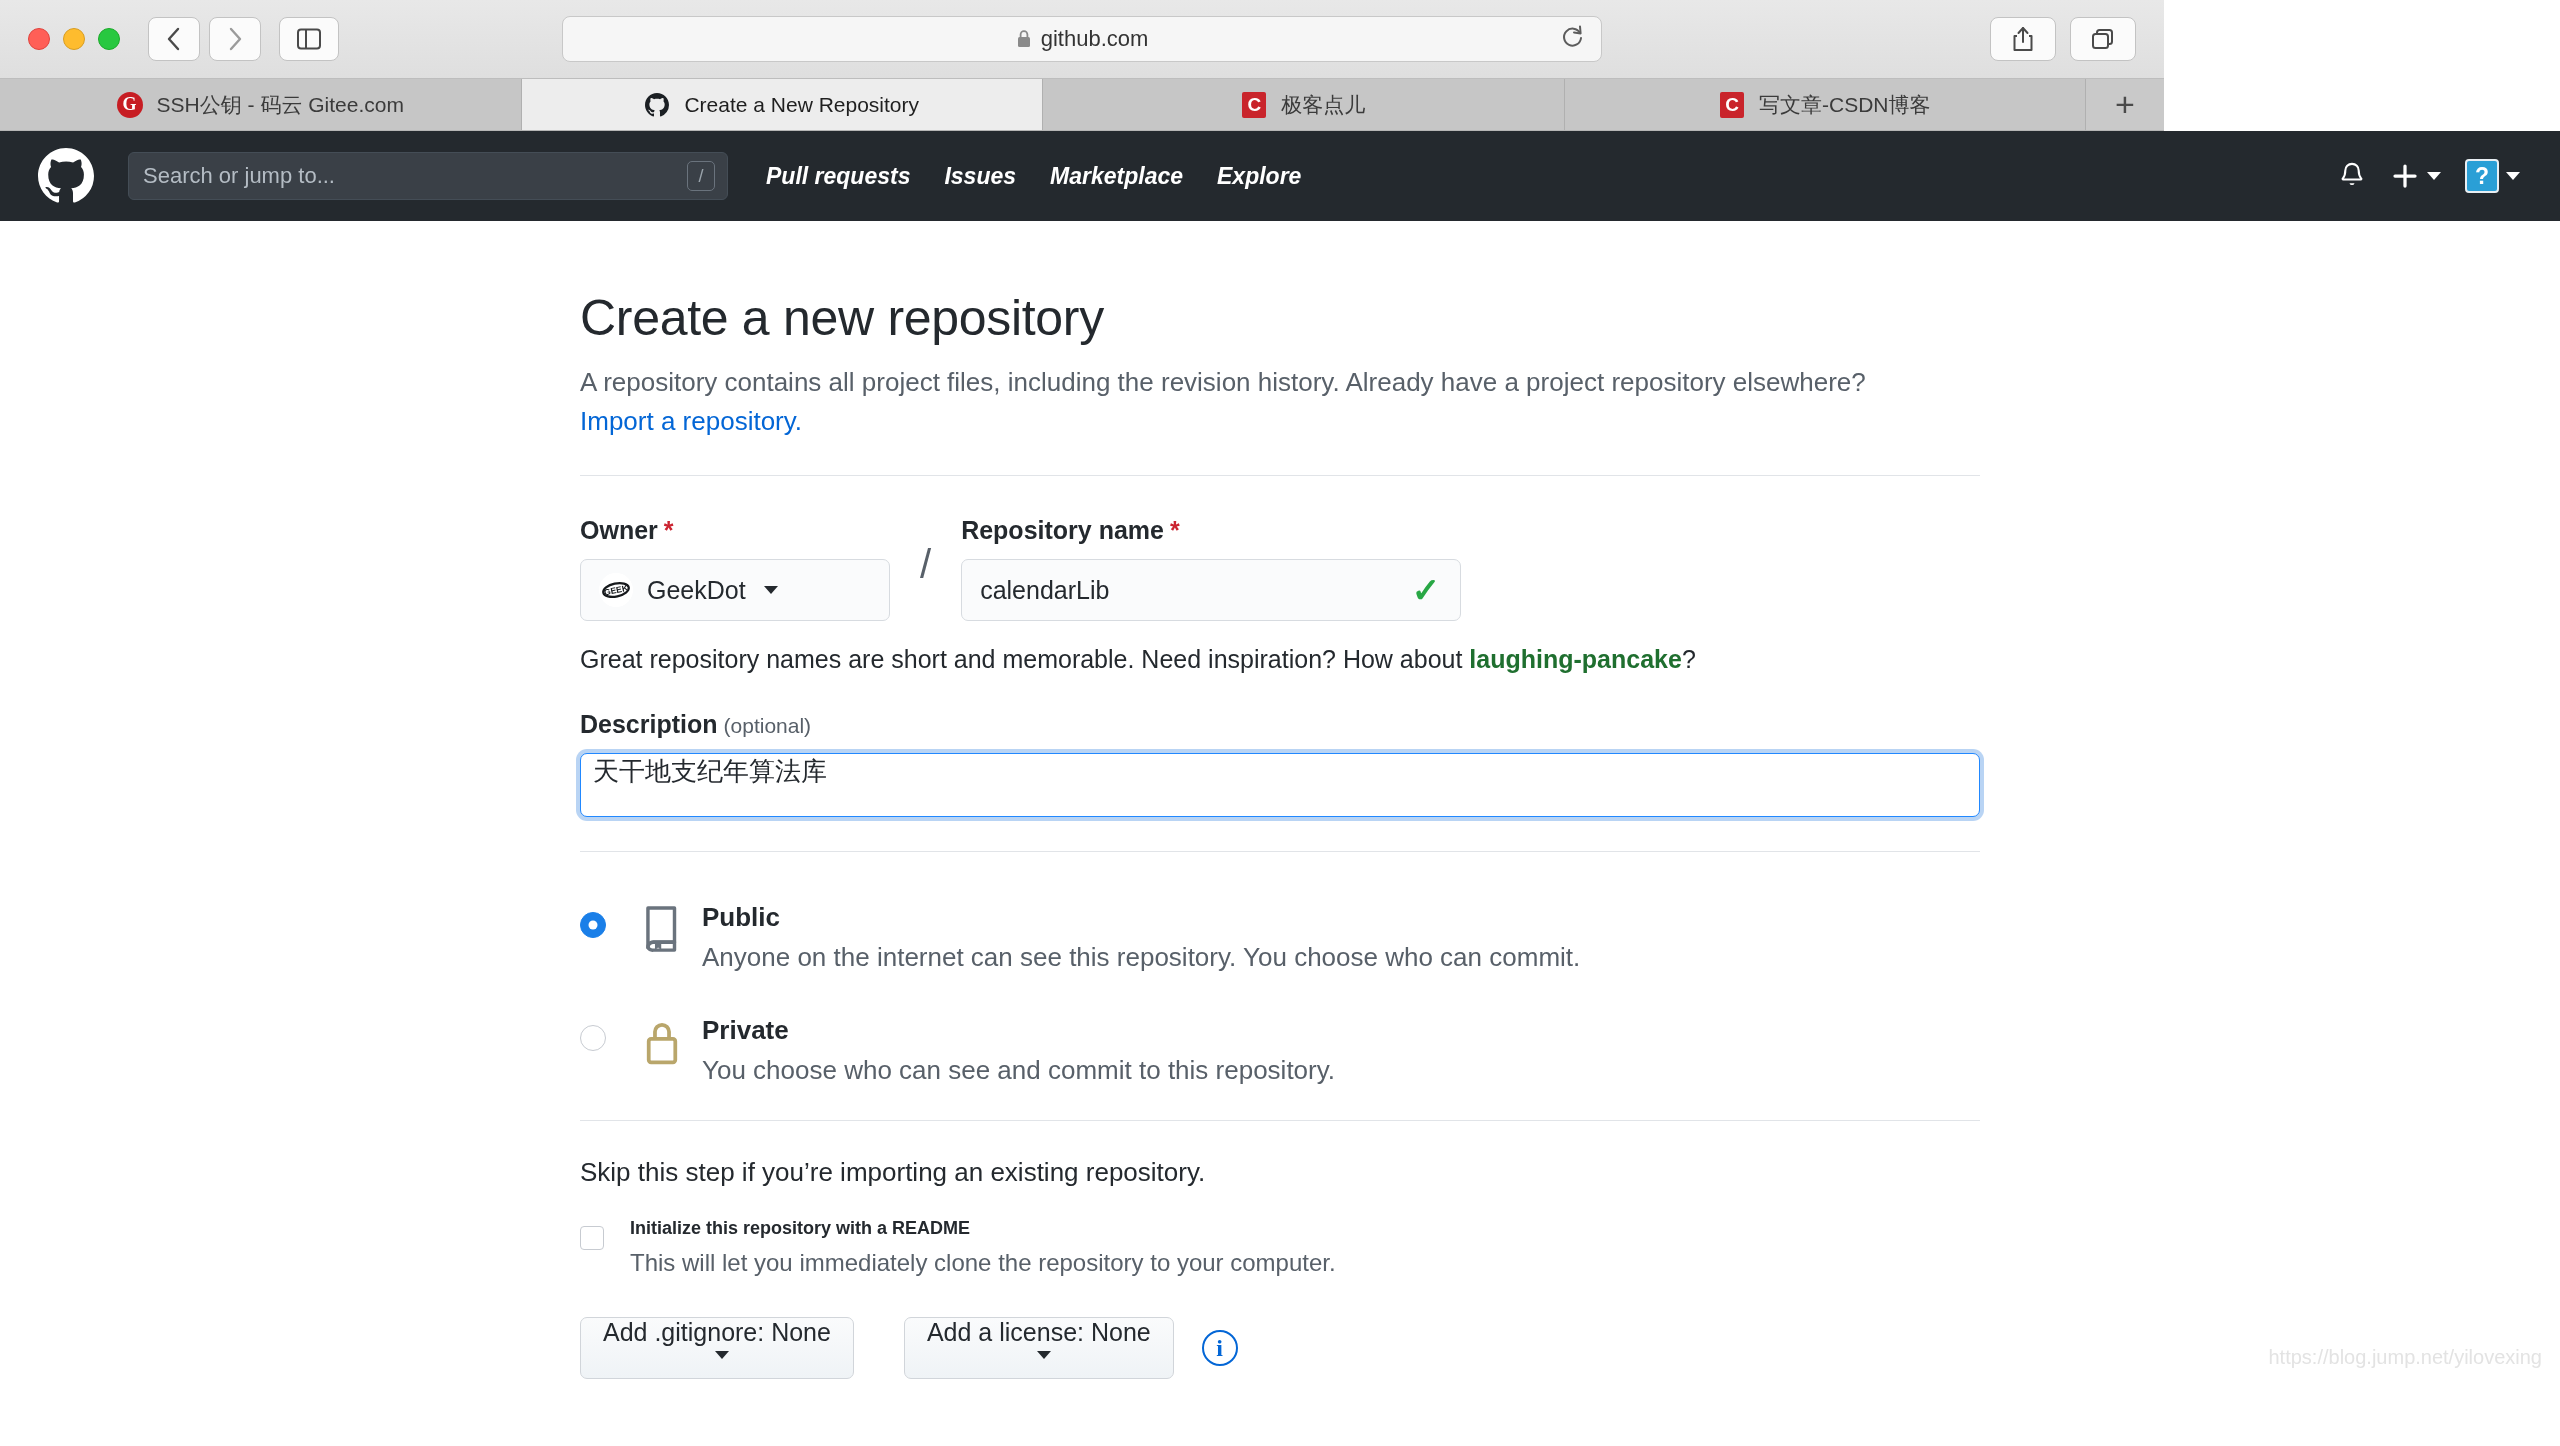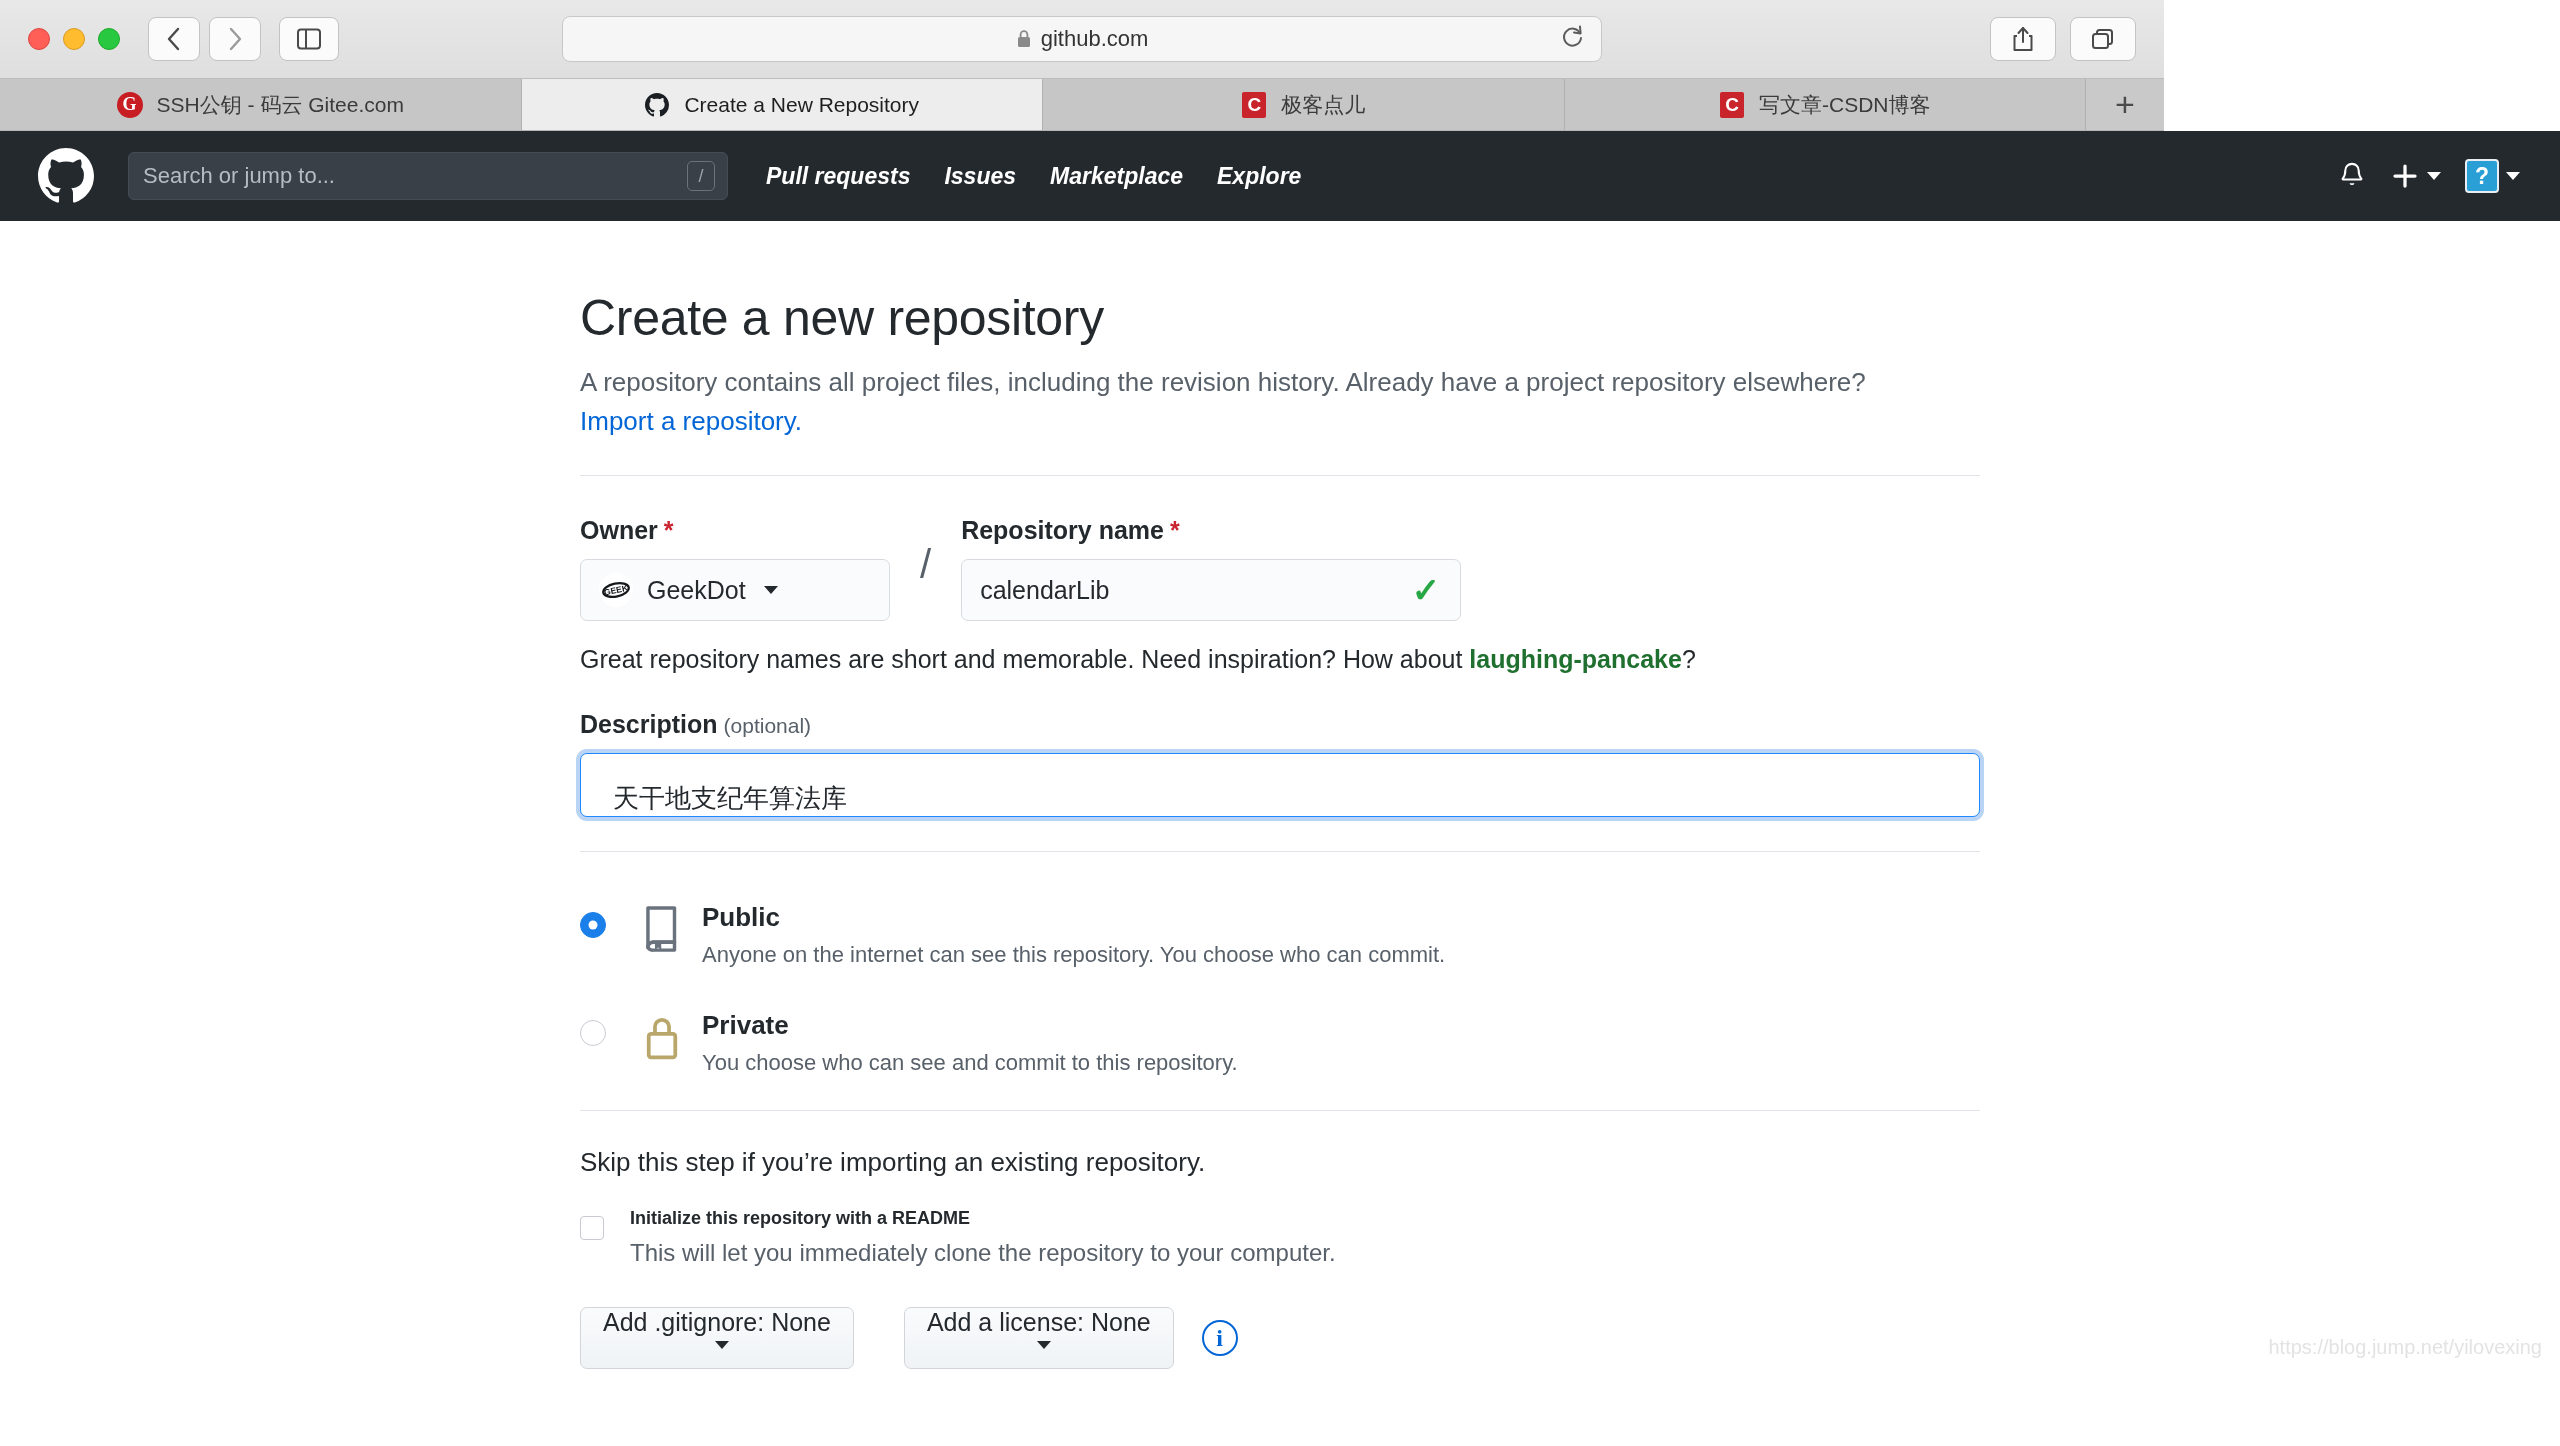--- a/index.html
+++ b/index.html
@@ -262,22 +262,22 @@
   .hint b { color: #1f6f2f; font-weight: bold; }
 
   .desc-block { margin-top: 36px; }
   .desc-input {
     margin-top: 13px;
     height: 64px;
     background: #ffffff;
     border: 1px solid #2188ff;
     border-radius: 7px;
     box-shadow: 0 0 0 4px rgba(3,102,214,0.28);
-    display: flex; align-items: flex-end;
-    padding: 0 32px;
+    display: flex; align-items: flex-start;
+    padding: 0 12px;
     font-size: 26px; color: #24292e;
   }
 
   .visibility { margin-top: 50px; }
   .vis-option { display: flex; align-items: flex-start; gap: 0; }
   .vis-option + .vis-option { margin-top: 42px; }
   .radio {
     width: 26px; height: 26px;
     border-radius: 50%;
     border: 1px solid #c7cbd1;
@@ -292,21 +292,21 @@
     content: ""; position: absolute;
     left: 50%; top: 50%; transform: translate(-50%, -50%);
     width: 9px; height: 9px; border-radius: 50%;
     background: #fff;
   }
   .vis-icon { width: 62px; flex: 0 0 auto; margin-top: 2px; }
   .vis-text .vis-title {
     font-size: 26px; font-weight: bold; color: #24292e;
   }
   .vis-text .vis-desc {
-    font-size: 22px; color: #586069; margin-top: 9px;
+    font-size: 26px; color: #586069; margin-top: 9px;
   }
 
   .skip-text {
     font-size: 26px; color: #24292e; margin-top: 36px;
   }
   .readme-row { display: flex; align-items: flex-start; margin-top: 30px; }
   .checkbox {
     width: 24px; height: 24px;
     border: 1px solid #c7cbd1;
     border-radius: 4px;

